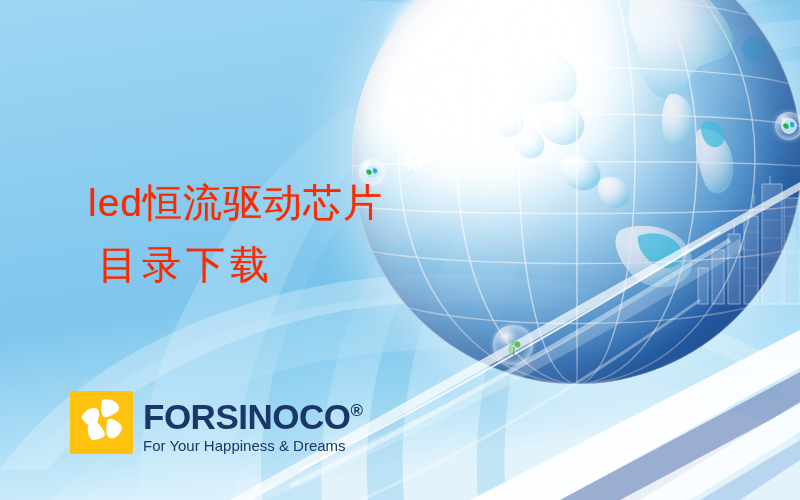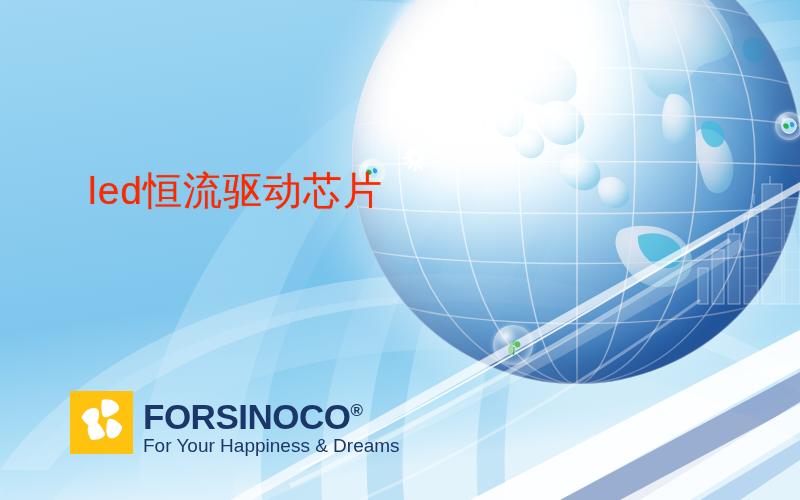--- a/index.html
+++ b/index.html
@@ -67,21 +67,21 @@
     position:absolute; left:50%; top:50%;
     transform:translate(-50%,-50%);
   }
 
   
   .starburst{ position:absolute; }
 
   
   .headline{
     position:absolute;
-    left:88px; top:160px;
+    left:88px; top:172px;
     color:#F92A00;
     font-size:39px;
     line-height:62px;
     font-weight:400;
     letter-spacing:1px;
     white-space:nowrap;
     text-shadow:0 0 1px rgba(249,42,0,.5);
   }
   .headline .l2{ display:block; padding-left:10px; letter-spacing:5px; }
 
@@ -97,21 +97,21 @@
     flex:0 0 auto;
     position:relative;
   }
   .logo-text{ margin-left:10px; padding-top:1px; }
   .logo-name{
     font-size:35px; font-weight:bold; color:#1B3668;
     letter-spacing:-.5px; line-height:37px; white-space:nowrap;
   }
   .logo-name .reg{ font-size:17px; vertical-align:super; font-weight:bold; }
   .logo-tag{
-    font-size:19px; color:#1B3668; line-height:20px;
+    font-size:15px; color:#1B3668; line-height:20px;
     margin-top:1px; white-space:nowrap;
   }
 </style>
 </head>
 <body>
 
 <div class="banner">
 
   <div class="layer swirls">
     <svg width="800" height="500" viewBox="0 0 800 500" preserveAspectRatio="none">
@@ -379,20 +379,21 @@
     <svg class="mini" width="16" height="16" viewBox="0 0 16 16">
       <circle cx="8" cy="8" r="7.4" fill="#C6ECFB" fill-opacity=".85"></circle>
       <path d="M2.4,6.4 C4.4,4.4 6.6,5.4 7.6,7.4 C8.6,9.6 6.4,11.6 4.4,10.6 C2.8,9.8 1.8,7.9 2.4,6.4 Z" fill="#27B24A"></path>
       <path d="M9.6,4.2 C11.8,3.6 13.8,5.2 13.4,7.2 C13,9.4 10.6,10 9.6,8.4 C8.8,7 8.6,4.8 9.6,4.2 Z" fill="#2BA7E0"></path>
       <circle cx="8" cy="8" r="7.4" fill="none" stroke="#ffffff" stroke-opacity=".85" stroke-width=".9"></circle>
     </svg>
   </div>
 
   <div class="headline">
     <span>led恒流驱动芯片</span>
+    <span class="l2">目录下载</span>
   </div>
 
   <div class="logo">
     <div class="logo-mark">
       <svg width="63" height="63" viewBox="0 0 63 63">
         <g fill="#ffffff">
 
           <path d="M33.5,8.5 C41,7.5 47.5,11 49,16 C50,19.5 46,22 41,24.5
                    C37,26.5 35,27 33.5,25.5 C31.8,23.8 31,18 31.5,13.5 C31.8,10.5 31.5,8.8 33.5,8.5 Z"></path>
 

